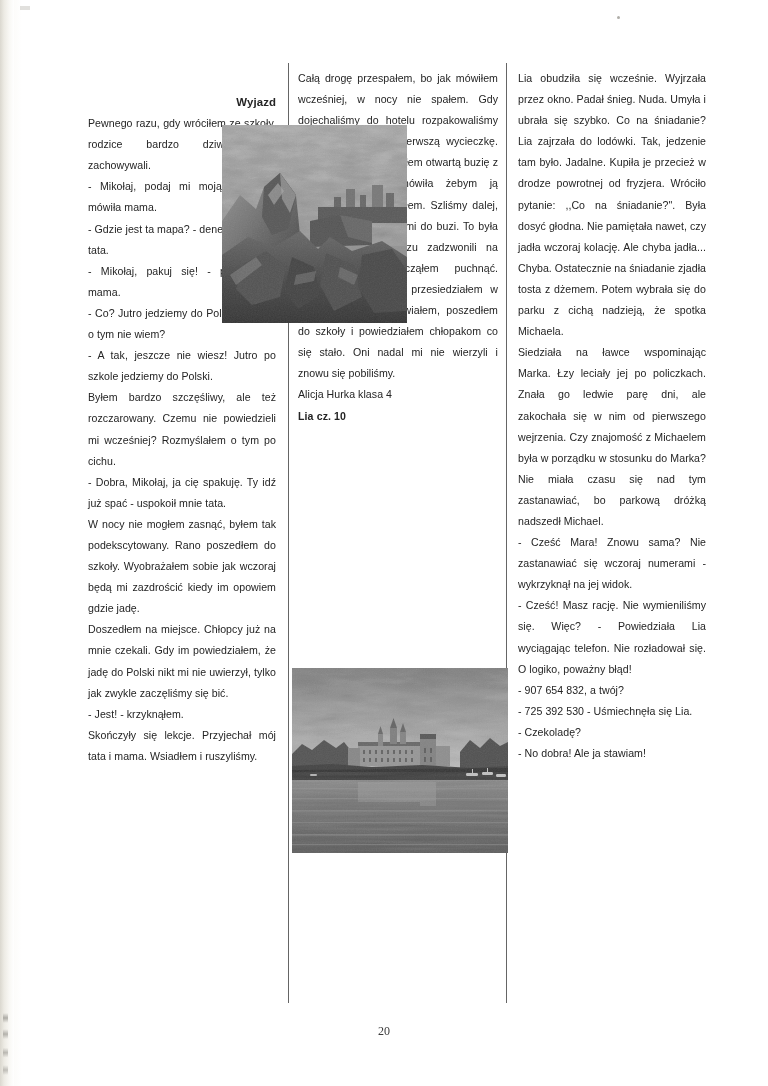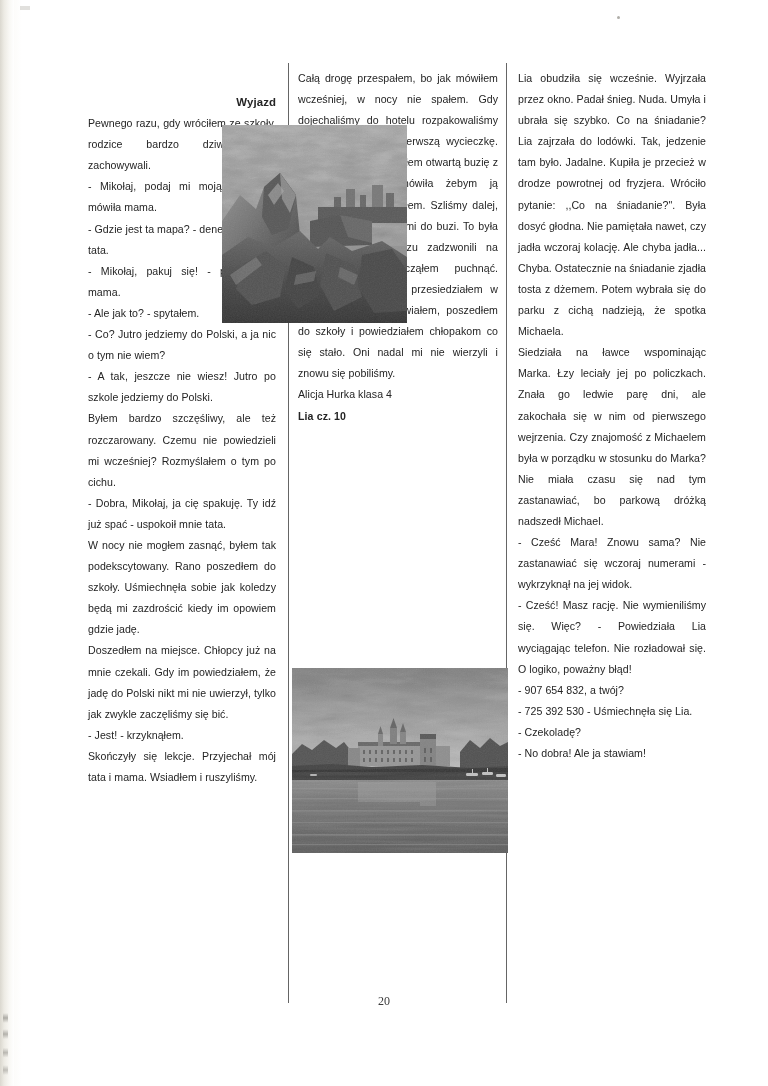--- a/index.html
+++ b/index.html
@@ -136,21 +136,21 @@
     top: 668px;
     width: 216px;
     height: 185px;
   }
   .photo svg { display: block; width: 100%; height: 100%; }
 
   
   .page-number {
     position: absolute;
     left: 0;
-    top: 994px;
+    top: 1024px;
     width: 768px;
     text-align: center;
     font-family: "Liberation Serif", serif;
     font-size: 12px;
     color: #3a3a3a;
   }
 </style>
 </head>
 <body>
 
@@ -163,26 +163,25 @@
 
   <div class="rule" id="rule1"></div>
   <div class="rule" id="rule2"></div>
 
   <div class="col" id="col1">
     <p class="heading">Wyjazd</p>
     <p>Pewnego razu, gdy wróciłem ze szkoły, rodzice bardzo dziwnie się zachowywali.</p>
     <p>- Mikołaj, podaj mi moją bluzkę! - mówiła mama.</p>
     <p class="nojust">- Gdzie jest ta mapa? - denerwował się tata.</p>
     <p>- Mikołaj, pakuj się! - powiedziała mama.</p>
-    <p class="nojust">- Ale jak to? - spytałem.</p>
     <p>- Co? Jutro jedziemy do Polski, a ja nic o tym nie wiem?</p>
     <p>- A tak, jeszcze nie wiesz! Jutro po szkole jedziemy do Polski.</p>
     <p>Byłem bardzo szczęśliwy, ale też rozczarowany. Czemu nie powiedzieli mi wcześniej? Rozmyślałem o tym po cichu.</p>
     <p>- Dobra, Mikołaj, ja cię spakuję. Ty idź już spać - uspokoił mnie tata.</p>
-    <p>W nocy nie mogłem zasnąć, byłem tak podekscytowany. Rano poszedłem do szkoły. Uśmiechnęła sobie jak koledzy będą mi zazdrościć kiedy im opowiem gdzie jadę.</p>
+    <p>W nocy nie mogłem zasnąć, byłem tak podekscytowany. Rano poszedłem do szkoły. Wyobrażałem sobie jak wczoraj będą mi zazdrościć kiedy im opowiem gdzie jadę.</p>
     <p>Doszedłem na miejsce. Chłopcy już na mnie czekali. Gdy im powiedziałem, że jadę do Polski nikt mi nie uwierzył, tylko jak zwykle zaczęliśmy się bić.</p>
     <p class="nojust">- Jest! - krzyknąłem.</p>
     <p>Skończyły się lekcje. Przyjechał mój tata i mama. Wsiadłem i ruszyliśmy.</p>
   </div>
 
   <div class="col" id="col2">
     <p>Całą drogę przespałem, bo jak mówiłem wcześniej, w nocy nie spałem. Gdy dojechaliśmy do hotelu rozpakowaliśmy się i poszliśmy na pierwszą wycieczkę. Było super! Ciągle miałem otwartą buzię z zachwytu. Mama mówiła żebym ją zamknął, ale nie mogłem. Szliśmy dalej, ale nagle coś wpadło mi do buzi. To była osa. Rodzice od razu zadzwonili na pogotowie, bo zacząłem puchnąć. Niestety cały wyjazd przesiedziałem w szpitalu. Gdy wyzdrowiałem, poszedłem do szkoły i powiedziałem chłopakom co się stało. Oni nadal mi nie wierzyli i znowu się pobiliśmy.</p>
     <p class="signature">Alicja Hurka klasa 4</p>
     <p class="story-title">Lia cz. 10</p>
   </div>

